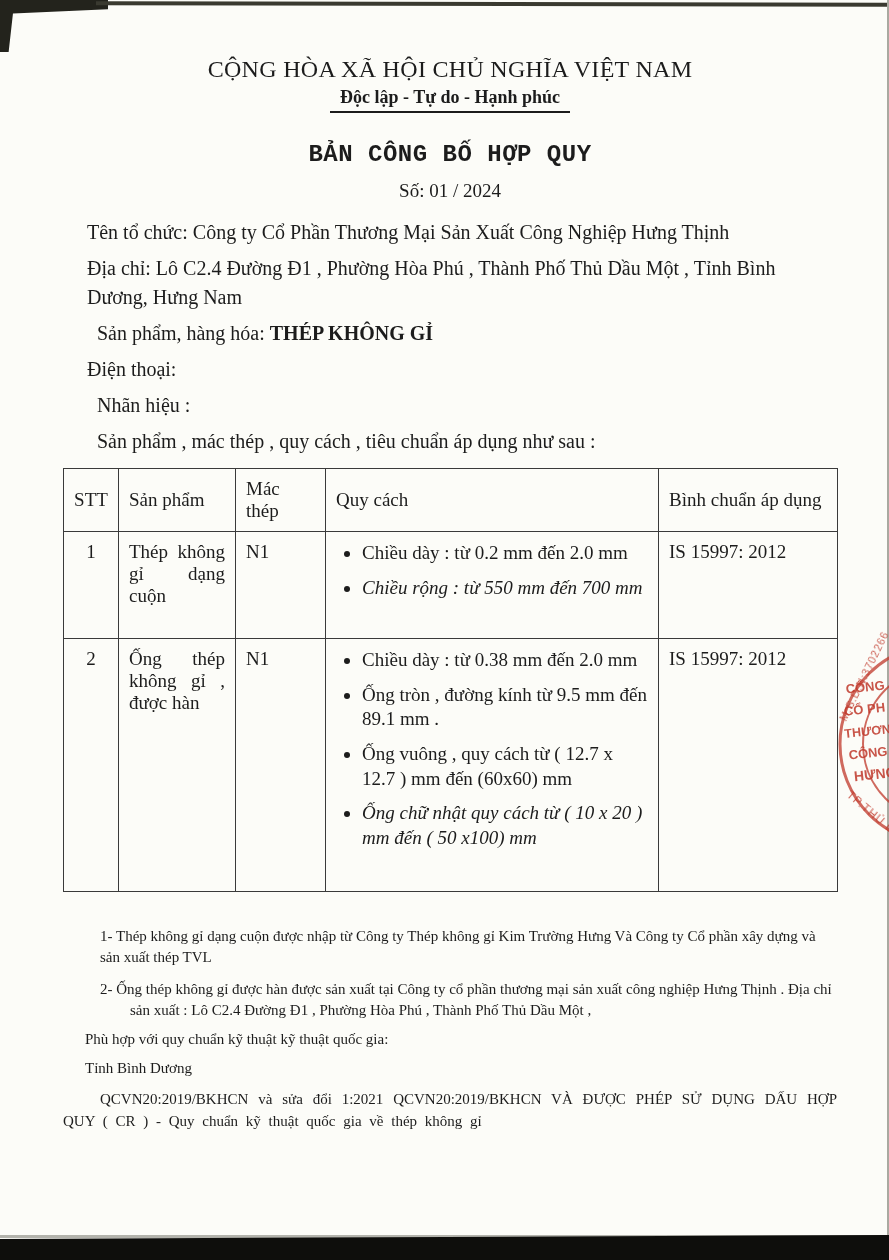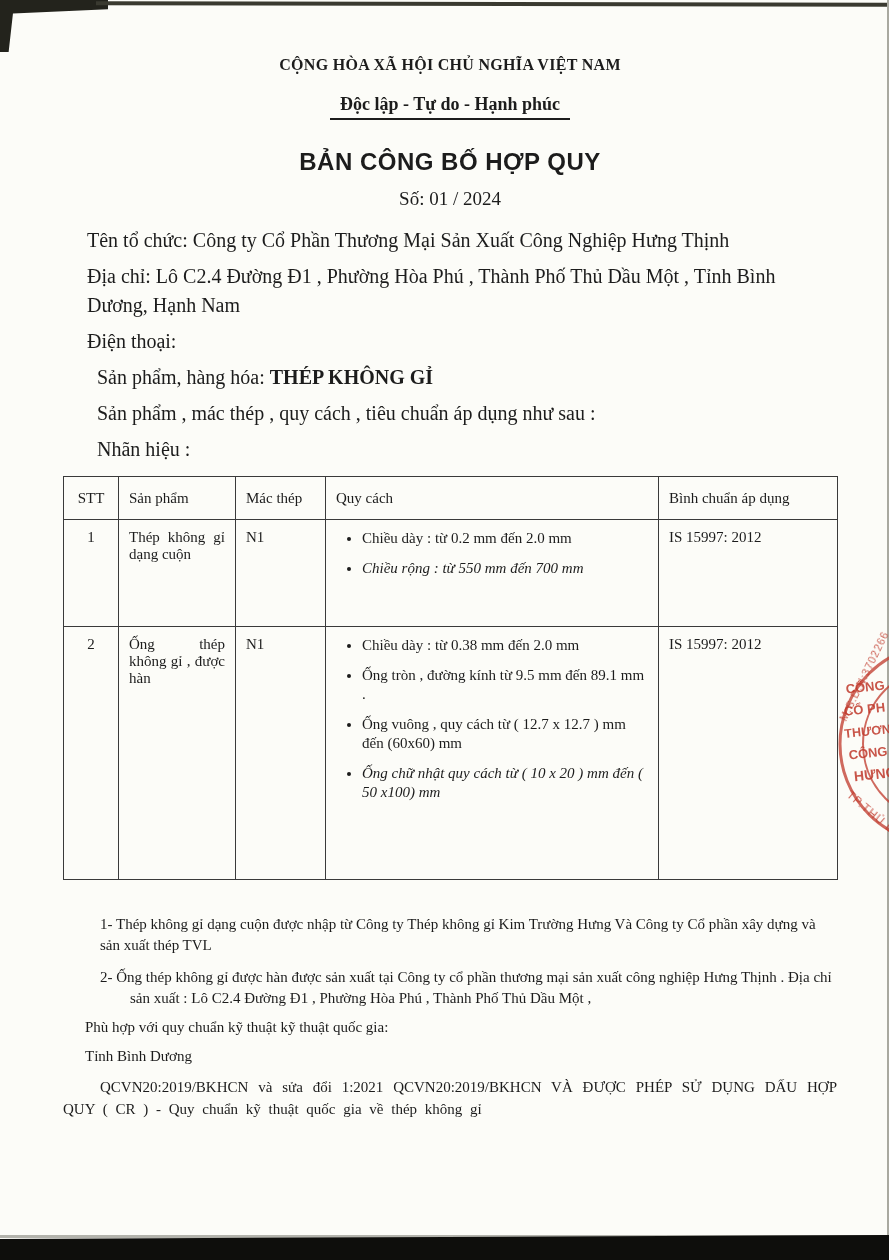--- a/index.html
+++ b/index.html
@@ -12,34 +12,34 @@
   .artifact{position:absolute;pointer-events:none;}
   .corner-blob{left:0;top:0;width:108px;height:52px;background:#23231c;
     clip-path:polygon(0 0,100% 0,100% 18%,12% 26%,8% 100%,0 100%);}
   .top-line{left:96px;top:2px;width:793px;height:4px;background:#3a3a30;transform:rotate(.12deg);}
   .right-edge{right:0;top:0;width:2px;height:1260px;background:#a9a9a0;}
   .bottom-bar{left:-4px;bottom:-2px;width:900px;height:25px;background:#0e0e0c;transform:skewY(-.25deg);}
   .bottom-fade{left:0;bottom:22px;width:889px;height:3px;background:#6a6a60;opacity:.5;}
 
   .content{padding:56px 52px 0 63px;}
   .center{text-align:center;}
-  .motto1{font-size:16px;font-weight:bold;letter-spacing:.3px;}
-  .motto2-wrap{text-align:center;margin-top:20px;}
+  .motto1{font-size:24px;font-weight:normal;letter-spacing:.3px;}
+  .motto2-wrap{text-align:center;margin-top:4px;}
   .motto2{display:inline-block;font-size:18px;font-weight:bold;
     border-bottom:2.5px solid #1c1c1c;padding:0 10px 3px 10px;}
-  .title{margin-top:28px;text-align:center;font-family:Liberation Sans, sans-serif;
+  .title{margin-top:28px;text-align:center;font-family:Liberation Mono, monospace;
     font-weight:bold;font-size:24px;letter-spacing:.5px;}
   .doc-no{margin-top:12px;text-align:center;font-size:19px;}
 
   .para{font-size:20px;line-height:1.45;margin:7px 12px;padding-left:12px;}
   .para.indent{padding-left:22px;}
   .bold{font-weight:bold;}
 
   table.doc-table{border-collapse:collapse;table-layout:fixed;width:774px;
-    margin-top:12px;font-size:15px;}
+    margin-top:12px;font-size:19px;}
   table.doc-table th, table.doc-table td{
     border:1.8px solid #3a3a3a;padding:9px 10px;vertical-align:top;
     text-align:left;font-weight:normal;word-wrap:break-word;}
   table.doc-table thead th{height:24px;vertical-align:middle;}
   .c-stt{text-align:center !important;}
   .c-mt{text-align:right;}
   tr.r1 td{height:88px;}
   tr.r2 td{height:234px;}
   ul.qc{margin:0;padding-left:26px;}
   ul.qc li{margin-bottom:10px;line-height:1.3;}
@@ -67,25 +67,25 @@
 
   <div class="center motto1">CỘNG HÒA XÃ HỘI CHỦ NGHĨA VIỆT NAM</div>
   <div class="motto2-wrap">
     <span class="motto2">Độc lập - Tự do - Hạnh phúc</span>
   </div>
 
   <div class="title">BẢN CÔNG BỐ HỢP QUY</div>
   <div class="doc-no">Số: 01 / 2024</div>
 
   <p class="para" style="margin-top:16px;">Tên tổ chức: Công ty Cổ Phần Thương Mại Sản Xuất Công Nghiệp Hưng Thịnh</p>
-  <p class="para">Địa chỉ: Lô C2.4 Đường Đ1 , Phường Hòa Phú , Thành Phố Thủ Dầu Một , Tỉnh Bình Dương, Hạnh Nam</p>
+  <p class="para">Địa chỉ: Lô C2.4 Đường Đ1 , Phường Hòa Phú , Thành Phố Thủ Dầu Một , Tỉnh Bình Dương, Hưng Nam</p>
+  <p class="para indent"><span>Sản phẩm, hàng hóa:</span> <span class="bold">THÉP KHÔNG GỈ</span></p>
   <p class="para">Điện thoại:</p>
-  <p class="para indent"><span>Sản phẩm, hàng hóa:</span> <span class="bold">THÉP KHÔNG GỈ</span></p>
+  <p class="para indent">Nhãn hiệu :</p>
   <p class="para indent">Sản phẩm , mác thép , quy cách , tiêu chuẩn áp dụng như sau :</p>
-  <p class="para indent">Nhãn hiệu :</p>
 
   <table class="doc-table">
     <colgroup>
       <col style="width:55px">
         <col style="width:117px">
         <col style="width:90px">
         <col style="width:333px">
         <col style="width:179px">
     </colgroup>
     <thead>

